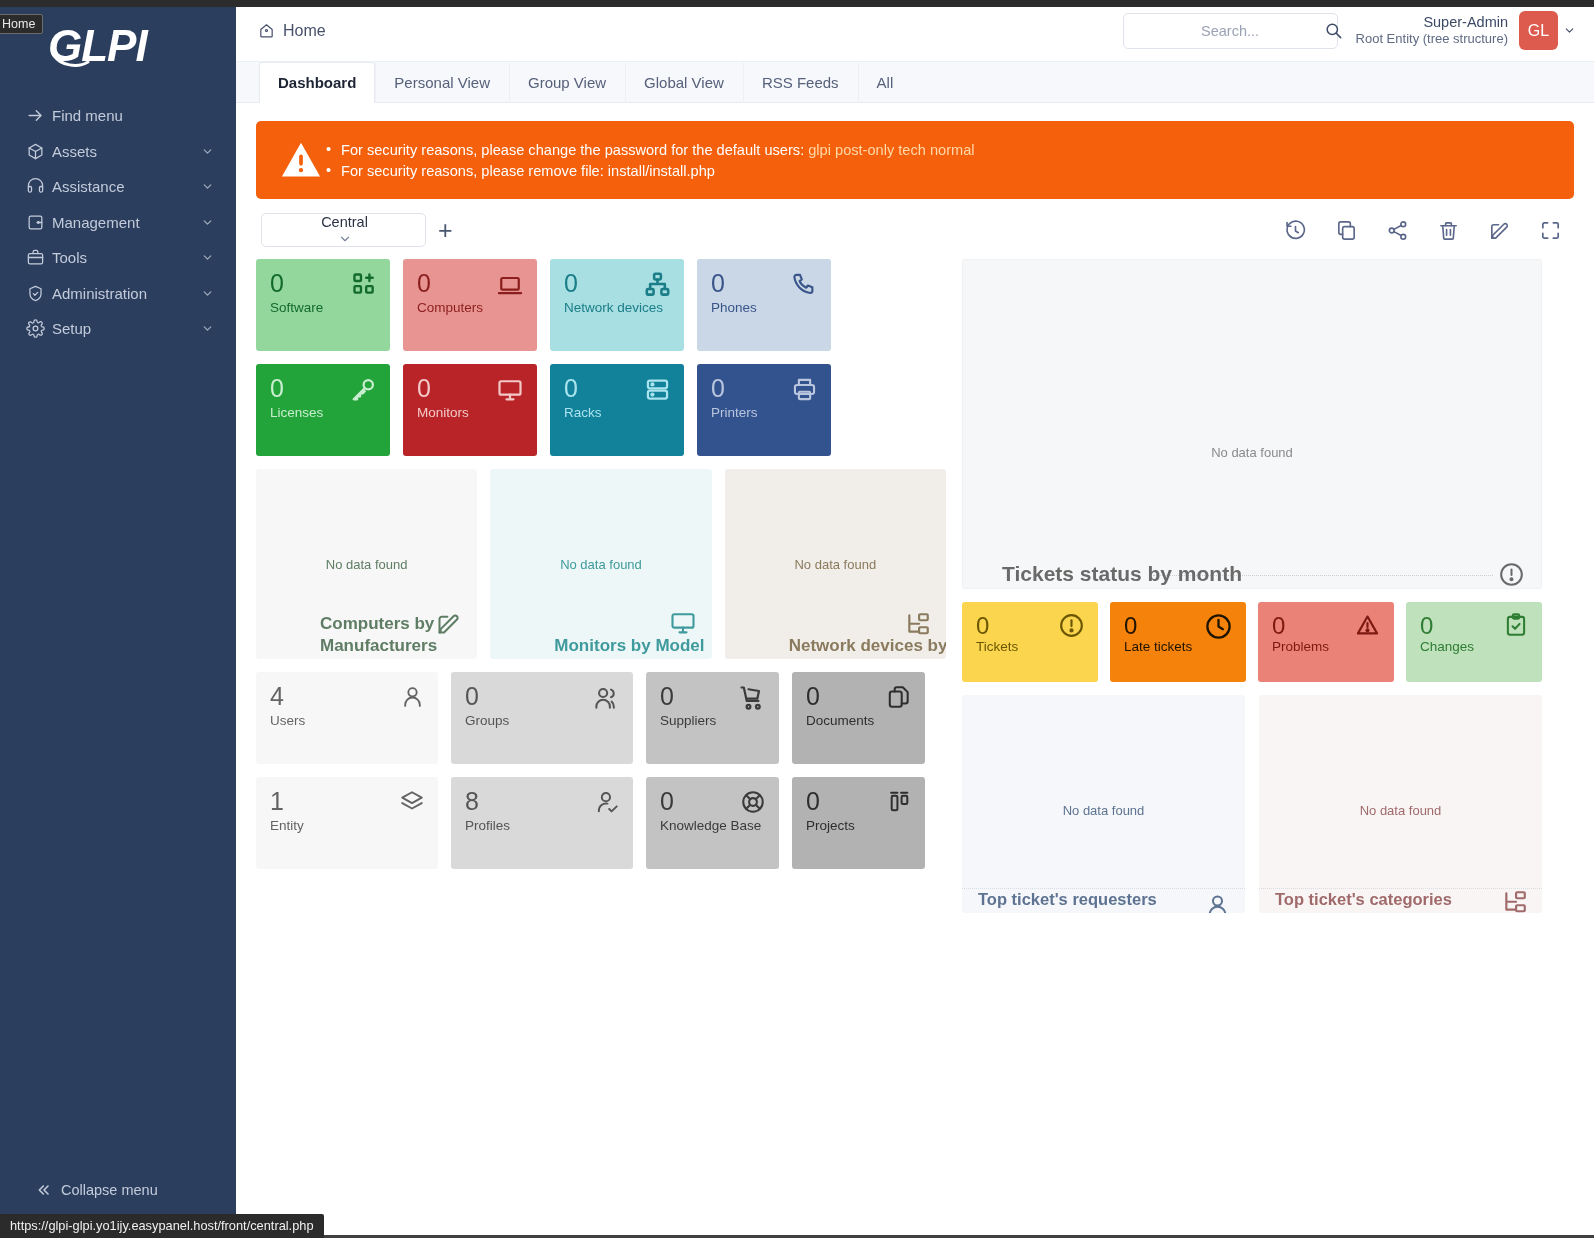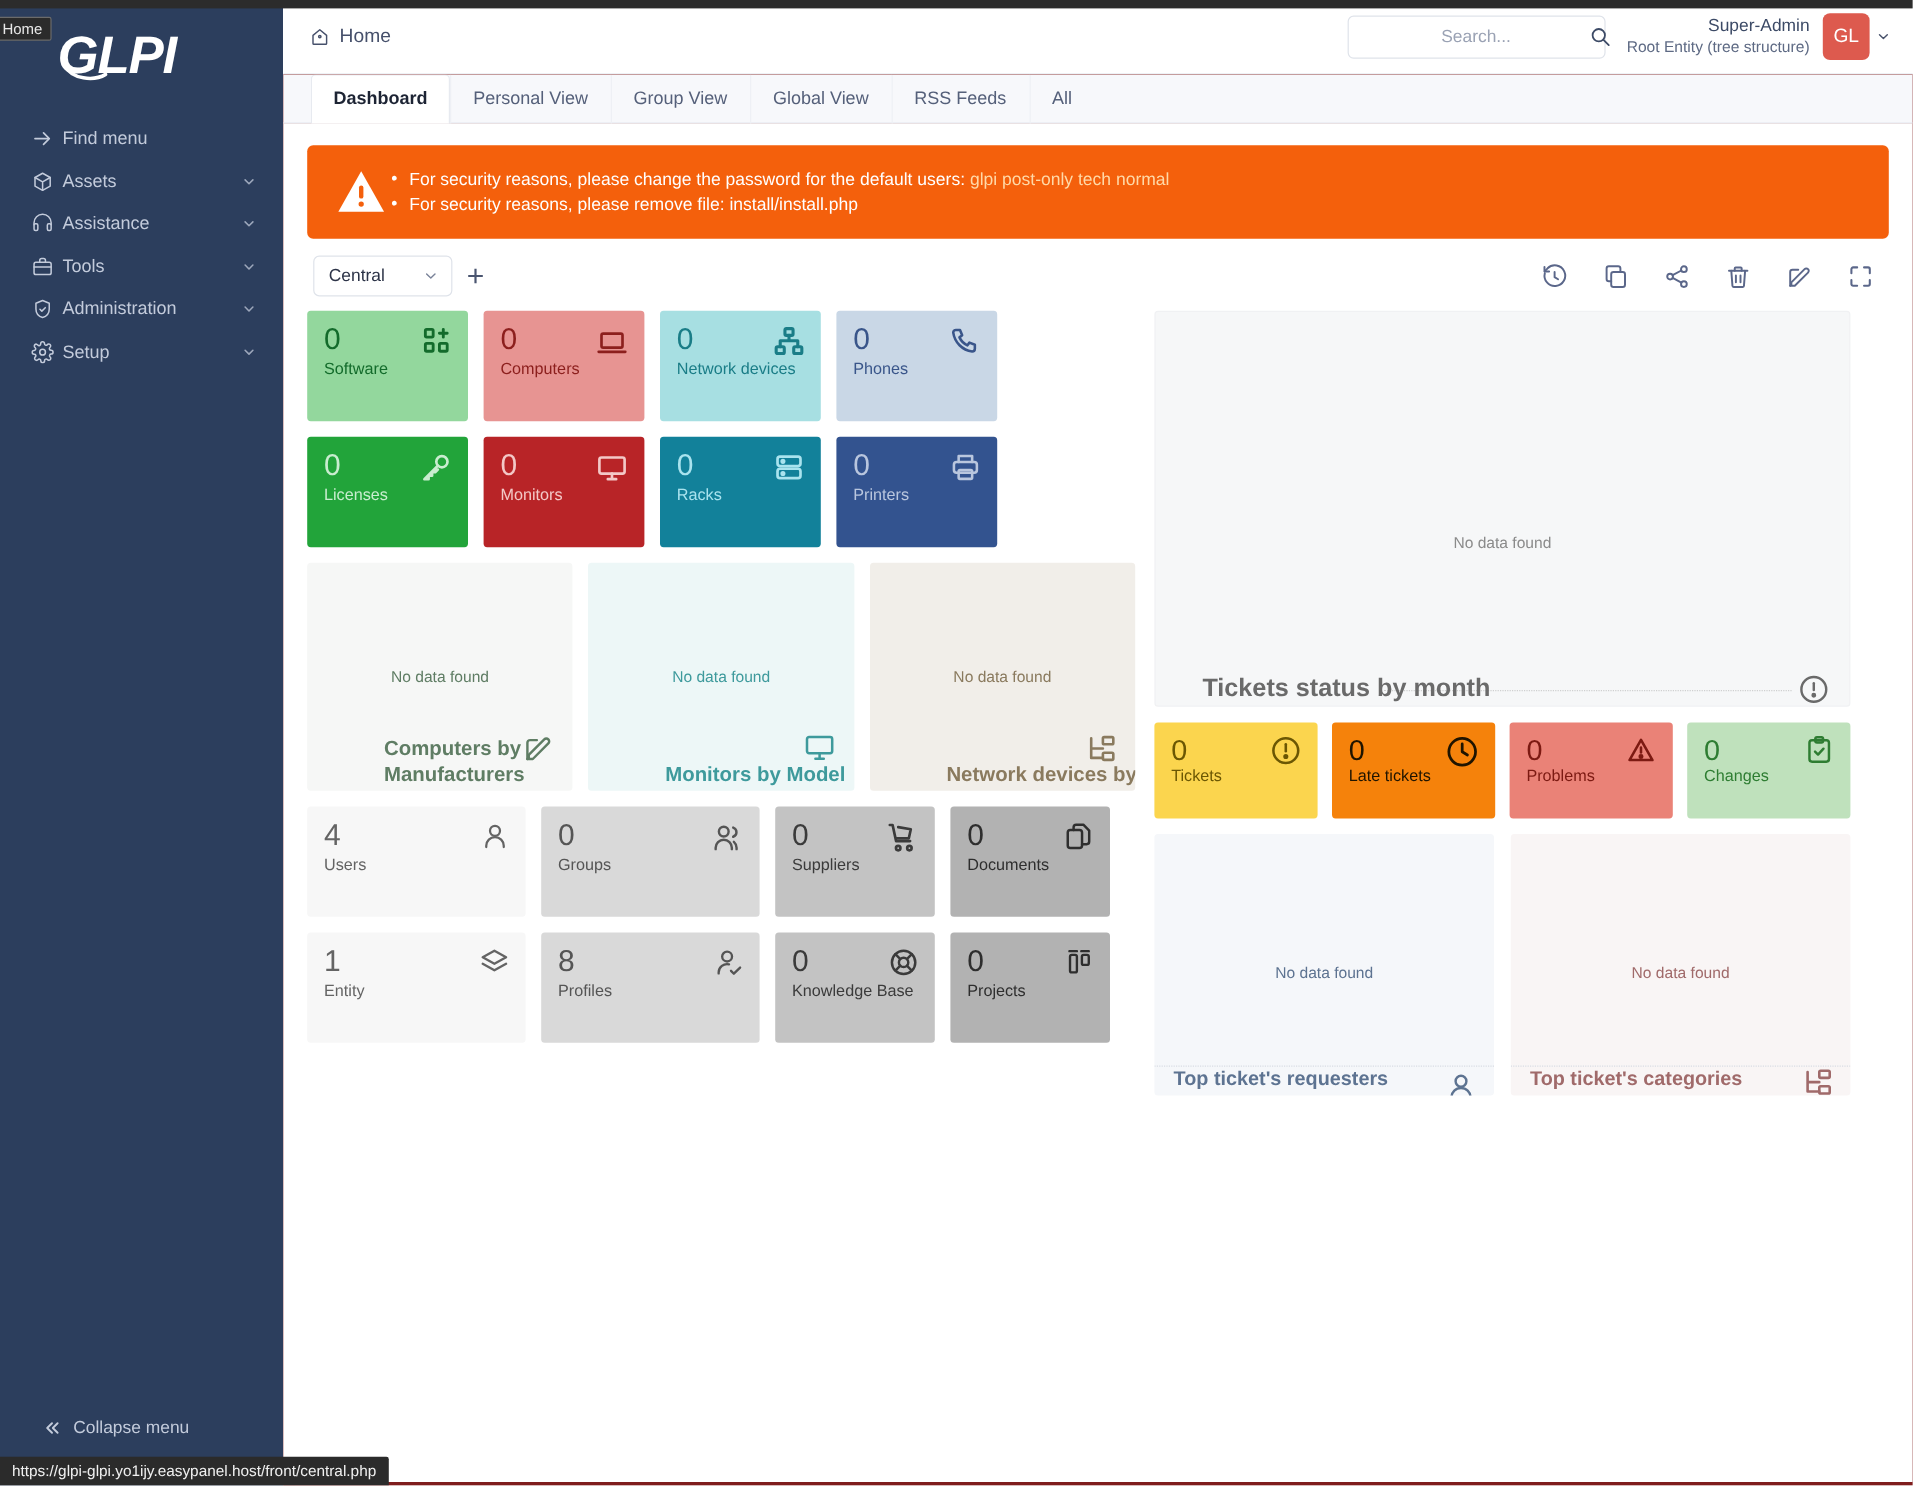--- a/index.html
+++ b/index.html
@@ -74,21 +74,21 @@
   .user-name { font-size: 14.5px; color: #3c4a66; }
   .user-entity { font-size: 13px; color: #5e6a84; }
   .avatar {
     width: 39px; height: 39px; border-radius: 6px; background: #d9534f;
     color: #fff; font-size: 16px; display: flex; align-items: center; justify-content: center;
     background: #dd5a4e;
   }
   .user-chev { color: #49536c; display: flex; margin-left: -6px; }
 
   
-  .content { flex: 1; background: #7f1d1d; padding: 0 0 0 0; overflow: hidden; position: relative; }
+  .content { flex: 1; background: #404040; padding: 0 0 0 0; overflow: hidden; position: relative; }
 
   .tabs { display: flex; padding-left: 23px; border-bottom: 1px solid #e7eaf0; background: #f7f8fb; }
   .tab {
     padding: 11px 18px 12px; font-size: 15px; color: #55607a; cursor: pointer;
     border: 1px solid transparent; border-bottom: none; background: transparent;
     margin-bottom: -1px;
   }
   .tab.active { background: #fff; color: #1d2434; font-weight: 700; border-color: #e7eaf0; border-bottom-color: #fff; border-radius: 4px 4px 0 0; }
   .tab:not(.active) { border-left-color: #eef0f5; }
   .tab:first-child { border-left: 1px solid #e7eaf0; }
@@ -103,23 +103,23 @@
   }
   .alert-ico { display: flex; align-items: center; justify-content: center; min-width: 50px; }
   .alert ul { list-style: none; }
   .alert li { font-size: 14.6px; line-height: 1.45; position: relative; padding-left: 15px; }
   .alert li:before { content: "•"; position: absolute; left: 0; top: -1px; }
   .alert a { color: #ffd9a8; text-decoration: none; }
 
   
   .dash-toolbar { display: flex; align-items: center; margin: 8px 0 12px 5px; }
   .dash-select {
-    width: 116px; height: 34px; border: 1px solid #dfe3ea; border-radius: 5px;
+    width: 165px; height: 34px; border: 1px solid #dfe3ea; border-radius: 5px;
     display: flex; align-items: center; justify-content: space-between;
-    padding: 0 10px 0 12px; font-size: 14.5px; color: #2c3347; background: #fff; cursor: pointer;
+    padding: 0 10px 0 12px; font-size: 14.5px; color: #2c3347; background: #fff; cursor: pointer; flex-direction: column;
   }
   .dash-select .chev { color: #7a8399; display: flex; }
   .add-btn { margin-left: 12px; color: #4a5570; font-size: 25px; line-height: 1; cursor: pointer; font-weight: 300; }
   .tool-icons { margin-left: auto; display: flex; align-items: center; gap: 28px; padding-right: 12px; color: #5b678a; }
   .tool-icons > span { cursor: pointer; display: flex; }
 
   
   .dash-area { display: flex; gap: 0; position: relative; }
   .col-left { width: 690px; position: relative; }
   .col-right { flex: 1; position: relative; padding-left: 16px; }
@@ -238,20 +238,35 @@
             </svg>
         </span>
         <span class="nav-label">Assistance</span>
         <span class="nav-chev">
           <svg width="13" height="13" viewBox="0 0 24 24" fill="none" stroke="currentColor" stroke-width="2.4" stroke-linecap="round" stroke-linejoin="round">
               <path d="M6 9l6 6 6-6"></path>
             </svg>
         </span>
       </div>
 
+      <div class="nav-item">
+        <span class="nav-ico">
+          <svg width="19" height="19" viewBox="0 0 24 24" fill="none" stroke="currentColor" stroke-width="1.6" stroke-linecap="round" stroke-linejoin="round">
+              <rect x="4" y="4" width="16" height="16" rx="2"></rect>
+              <path d="M14 12h6"></path>
+              <circle cx="15.5" cy="12" r="1"></circle>
+            </svg>
+        </span>
+        <span class="nav-label">Management</span>
+        <span class="nav-chev">
+          <svg width="13" height="13" viewBox="0 0 24 24" fill="none" stroke="currentColor" stroke-width="2.4" stroke-linecap="round" stroke-linejoin="round">
+              <path d="M6 9l6 6 6-6"></path>
+            </svg>
+        </span>
+      </div>
 
       <div class="nav-item">
         <span class="nav-ico">
           <svg width="19" height="19" viewBox="0 0 24 24" fill="none" stroke="currentColor" stroke-width="1.6" stroke-linecap="round" stroke-linejoin="round">
               <rect x="3" y="7" width="18" height="13" rx="2"></rect>
               <path d="M9 7V5a2 2 0 0 1 2-2h2a2 2 0 0 1 2 2v2"></path>
               <path d="M3 12h18"></path>
             </svg>
         </span>
         <span class="nav-label">Tools</span>

